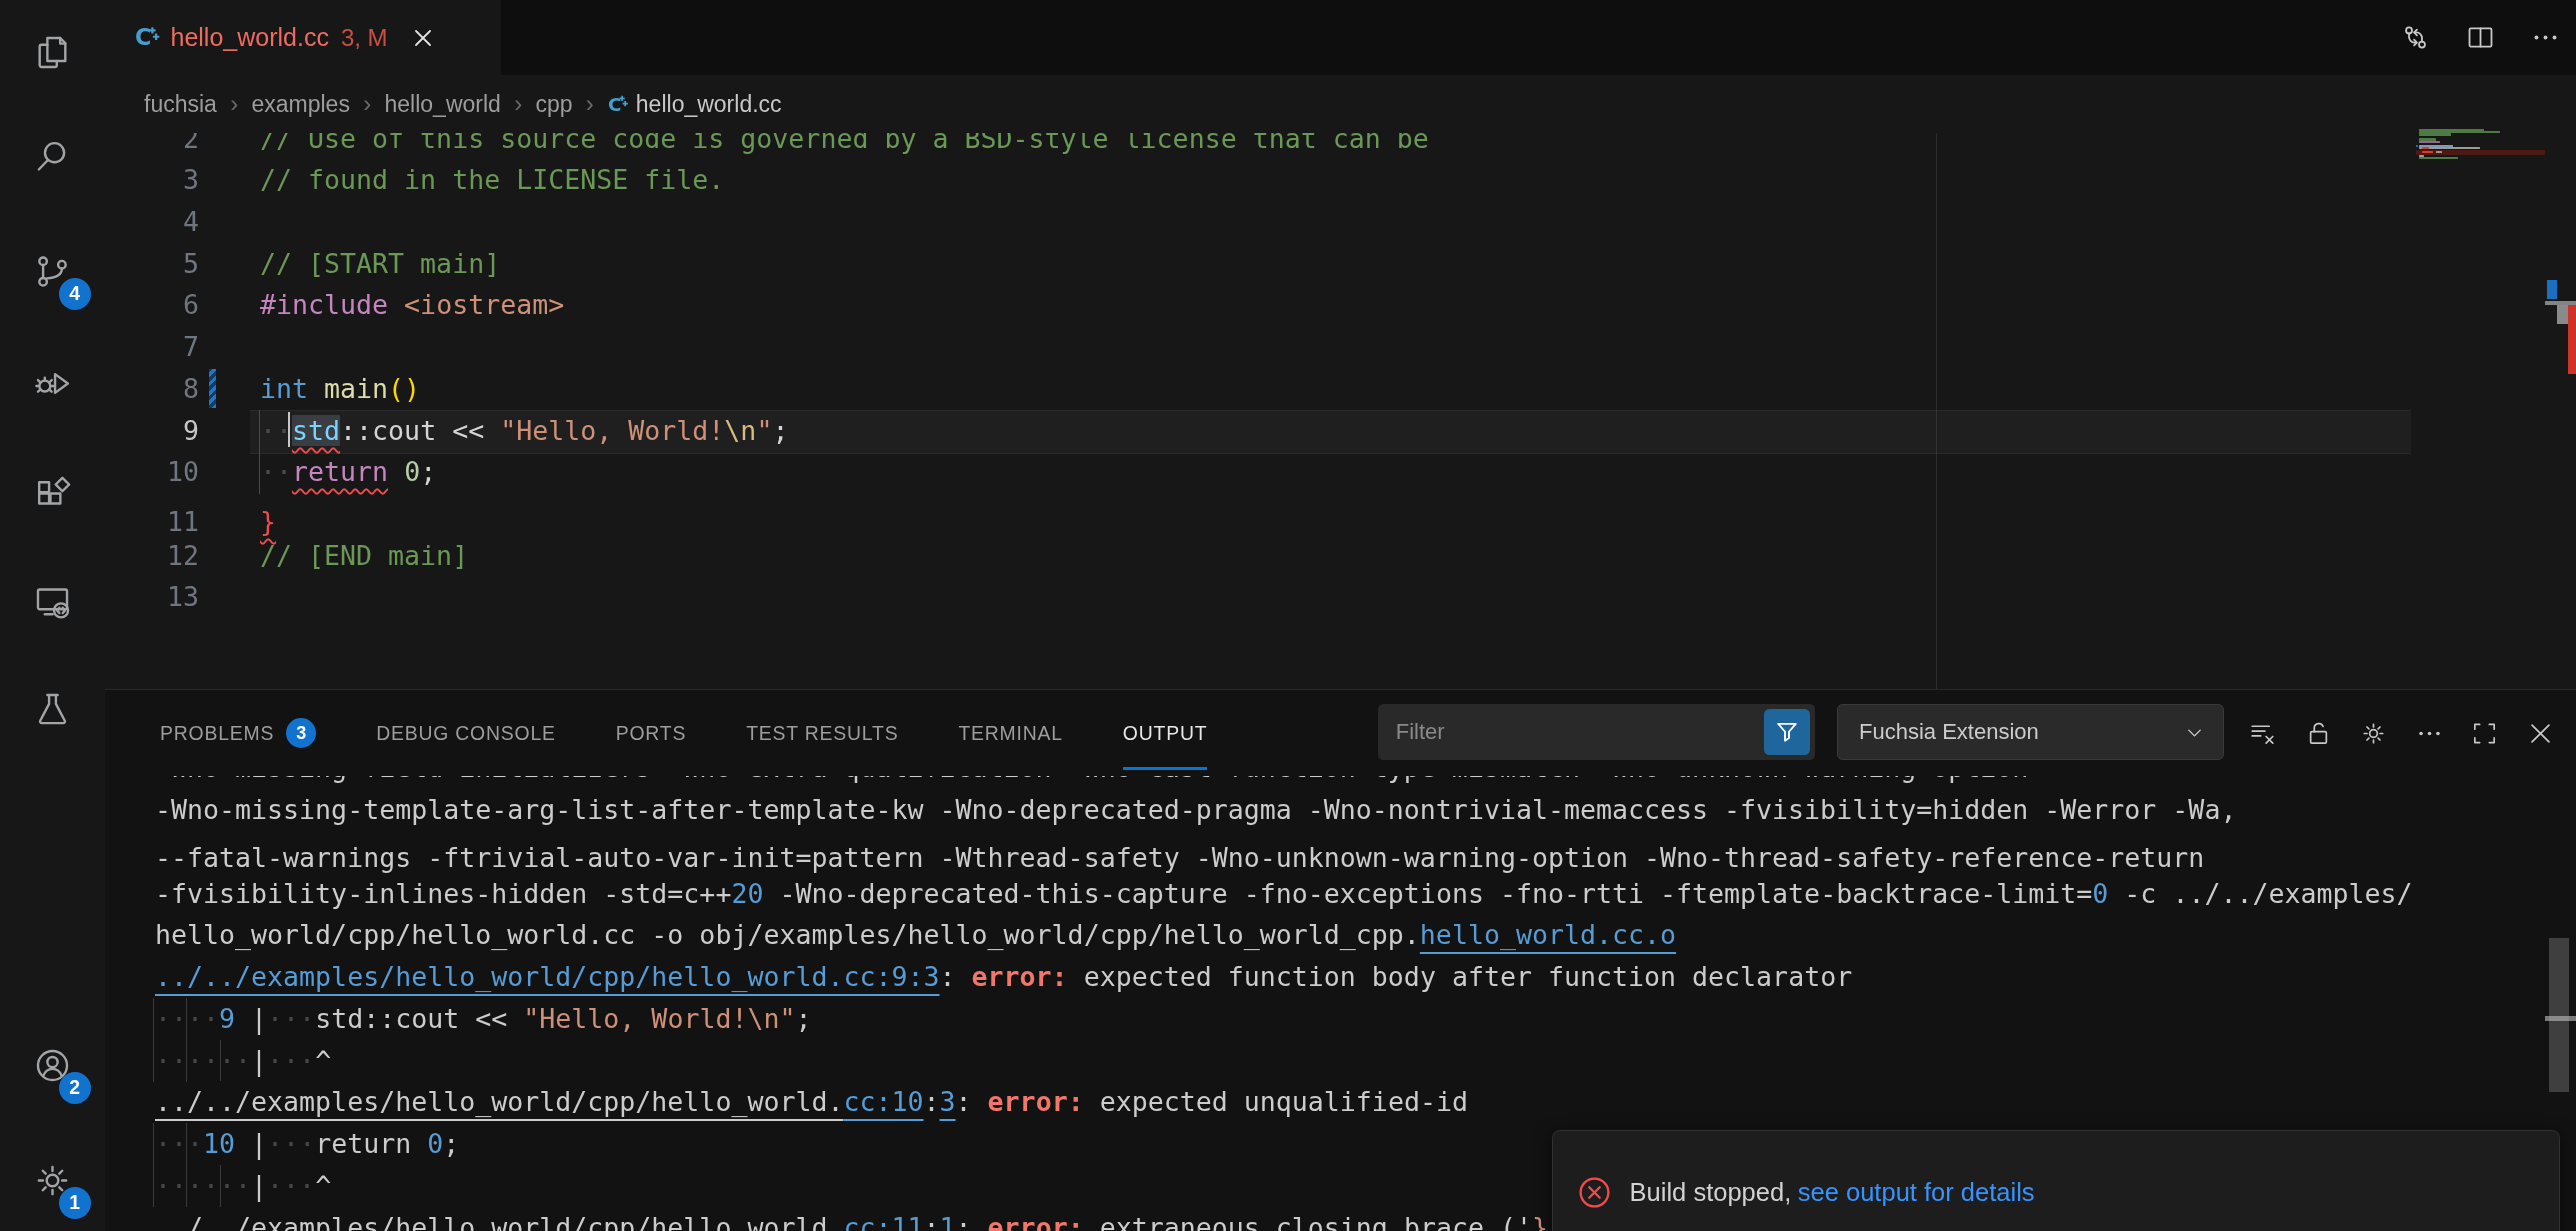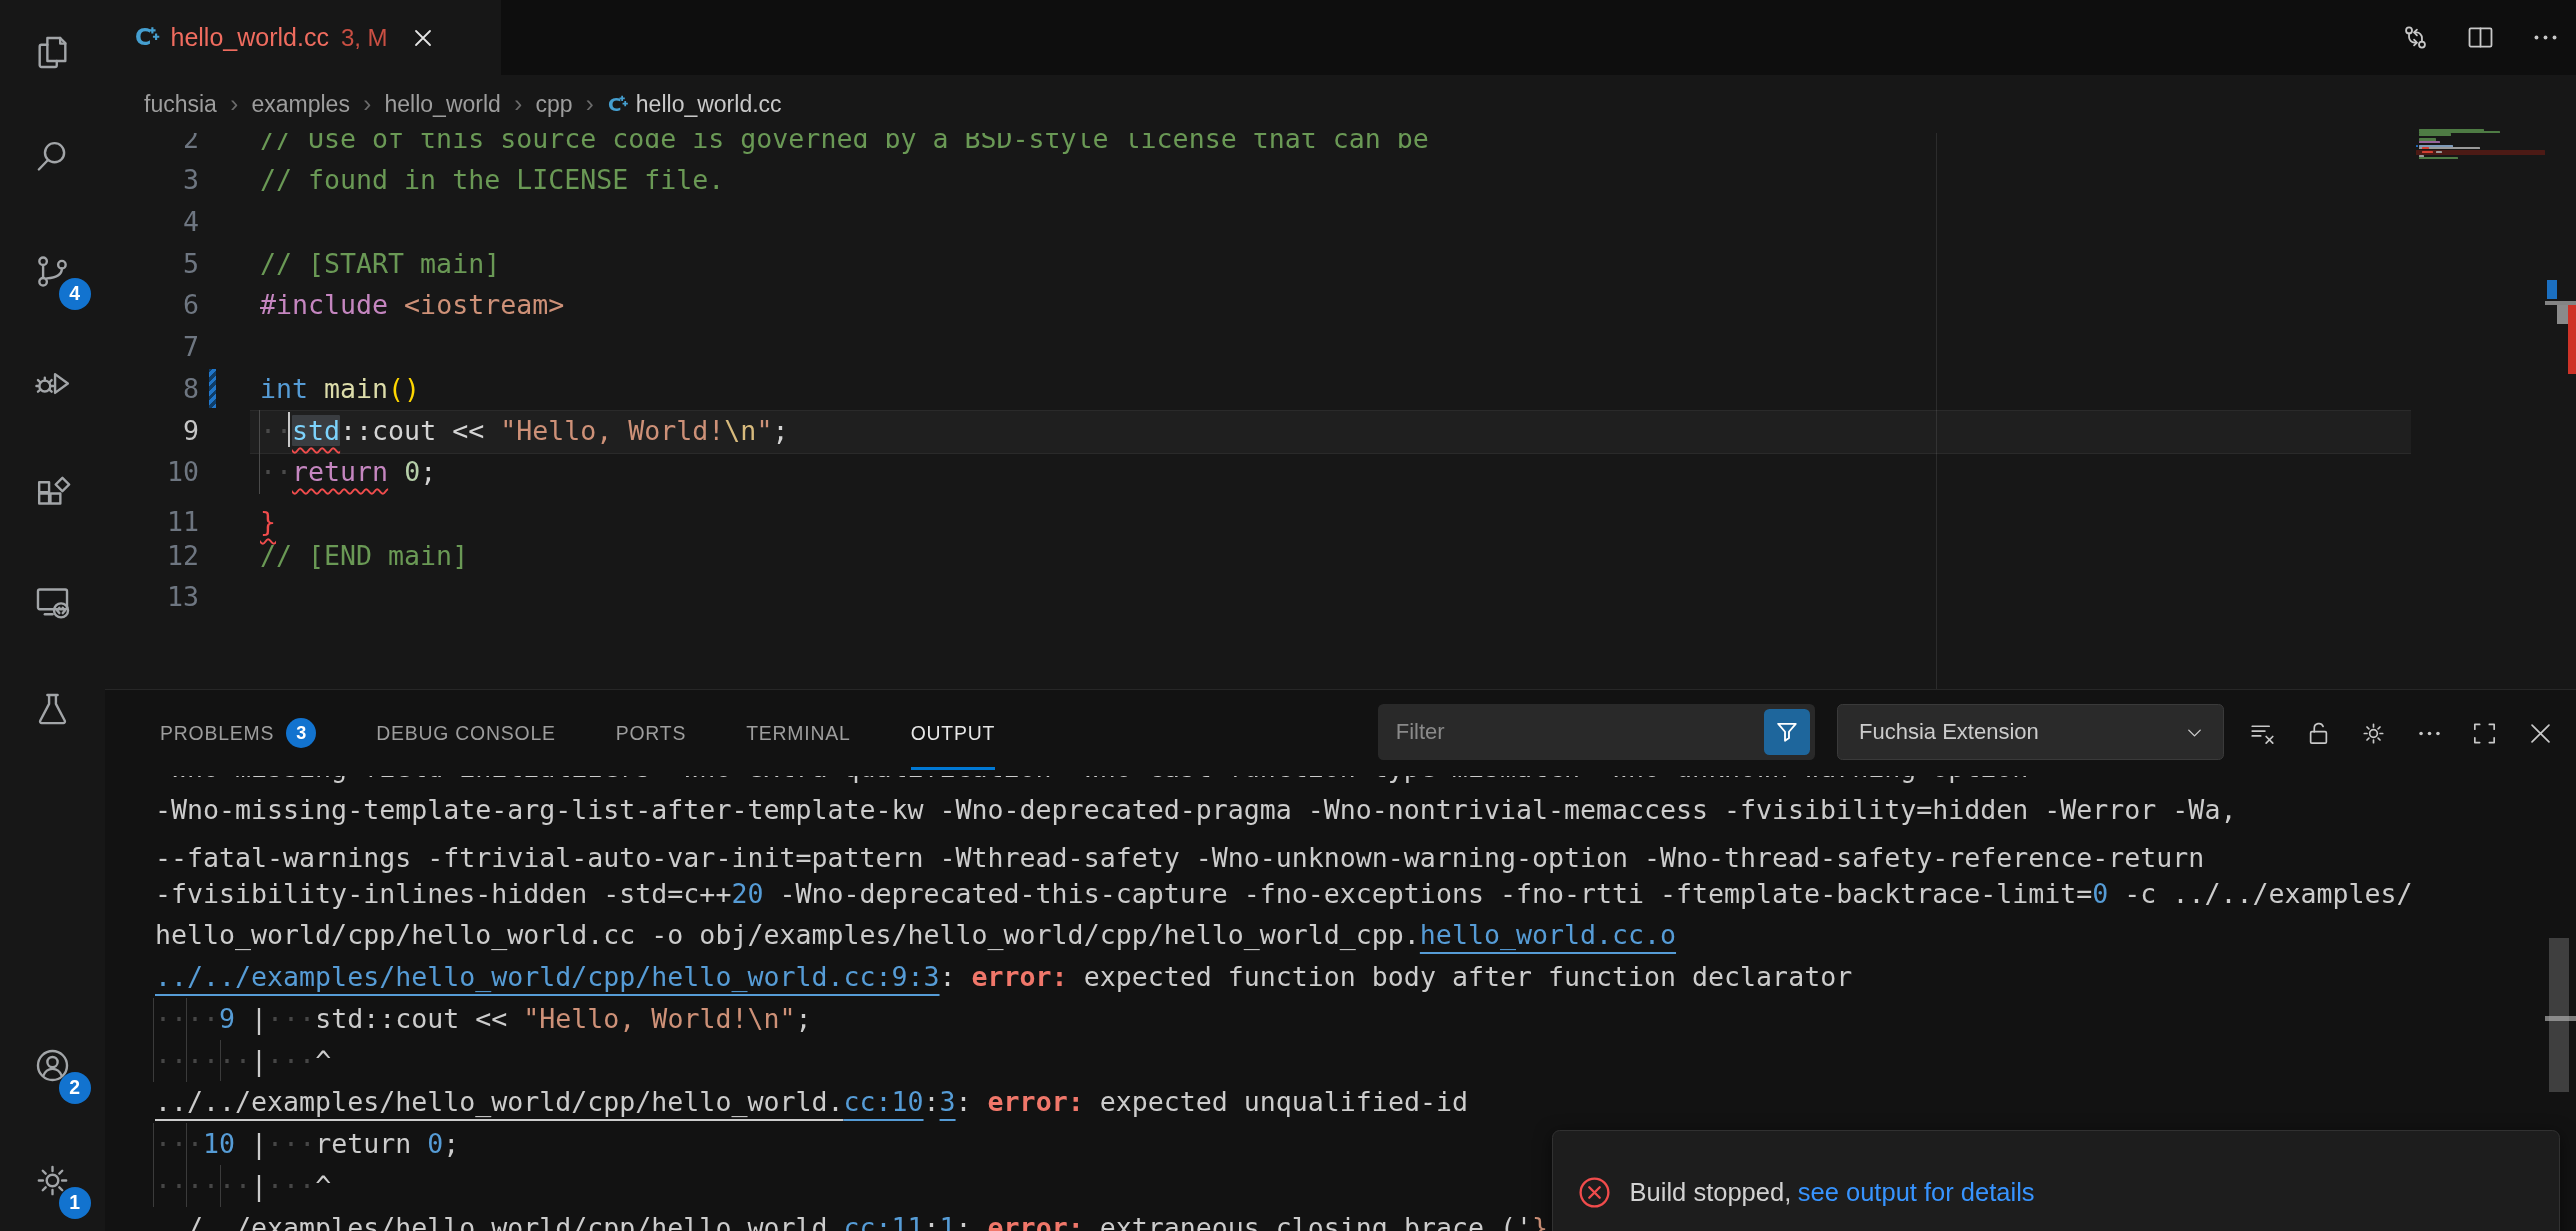--- a/index.html
+++ b/index.html
@@ -297,20 +297,23 @@
     <div id="panel-tabs">
         <div class="ptab">
           <span>PROBLEMS</span>
           <span class="pbadge">3</span>
         </div>
         <div class="ptab">
           <span>DEBUG CONSOLE</span>
         </div>
         <div class="ptab">
           <span>PORTS</span>
+        </div>
+        <div class="ptab">
+          <span>TEST RESULTS</span>
         </div>
         <div class="ptab">
           <span>TERMINAL</span>
         </div>
         <div class="ptab active">
           <span>OUTPUT</span>
         </div>
       </div>
     <div id="filterbox">
       <input type="text" placeholder="Filter" style="">

